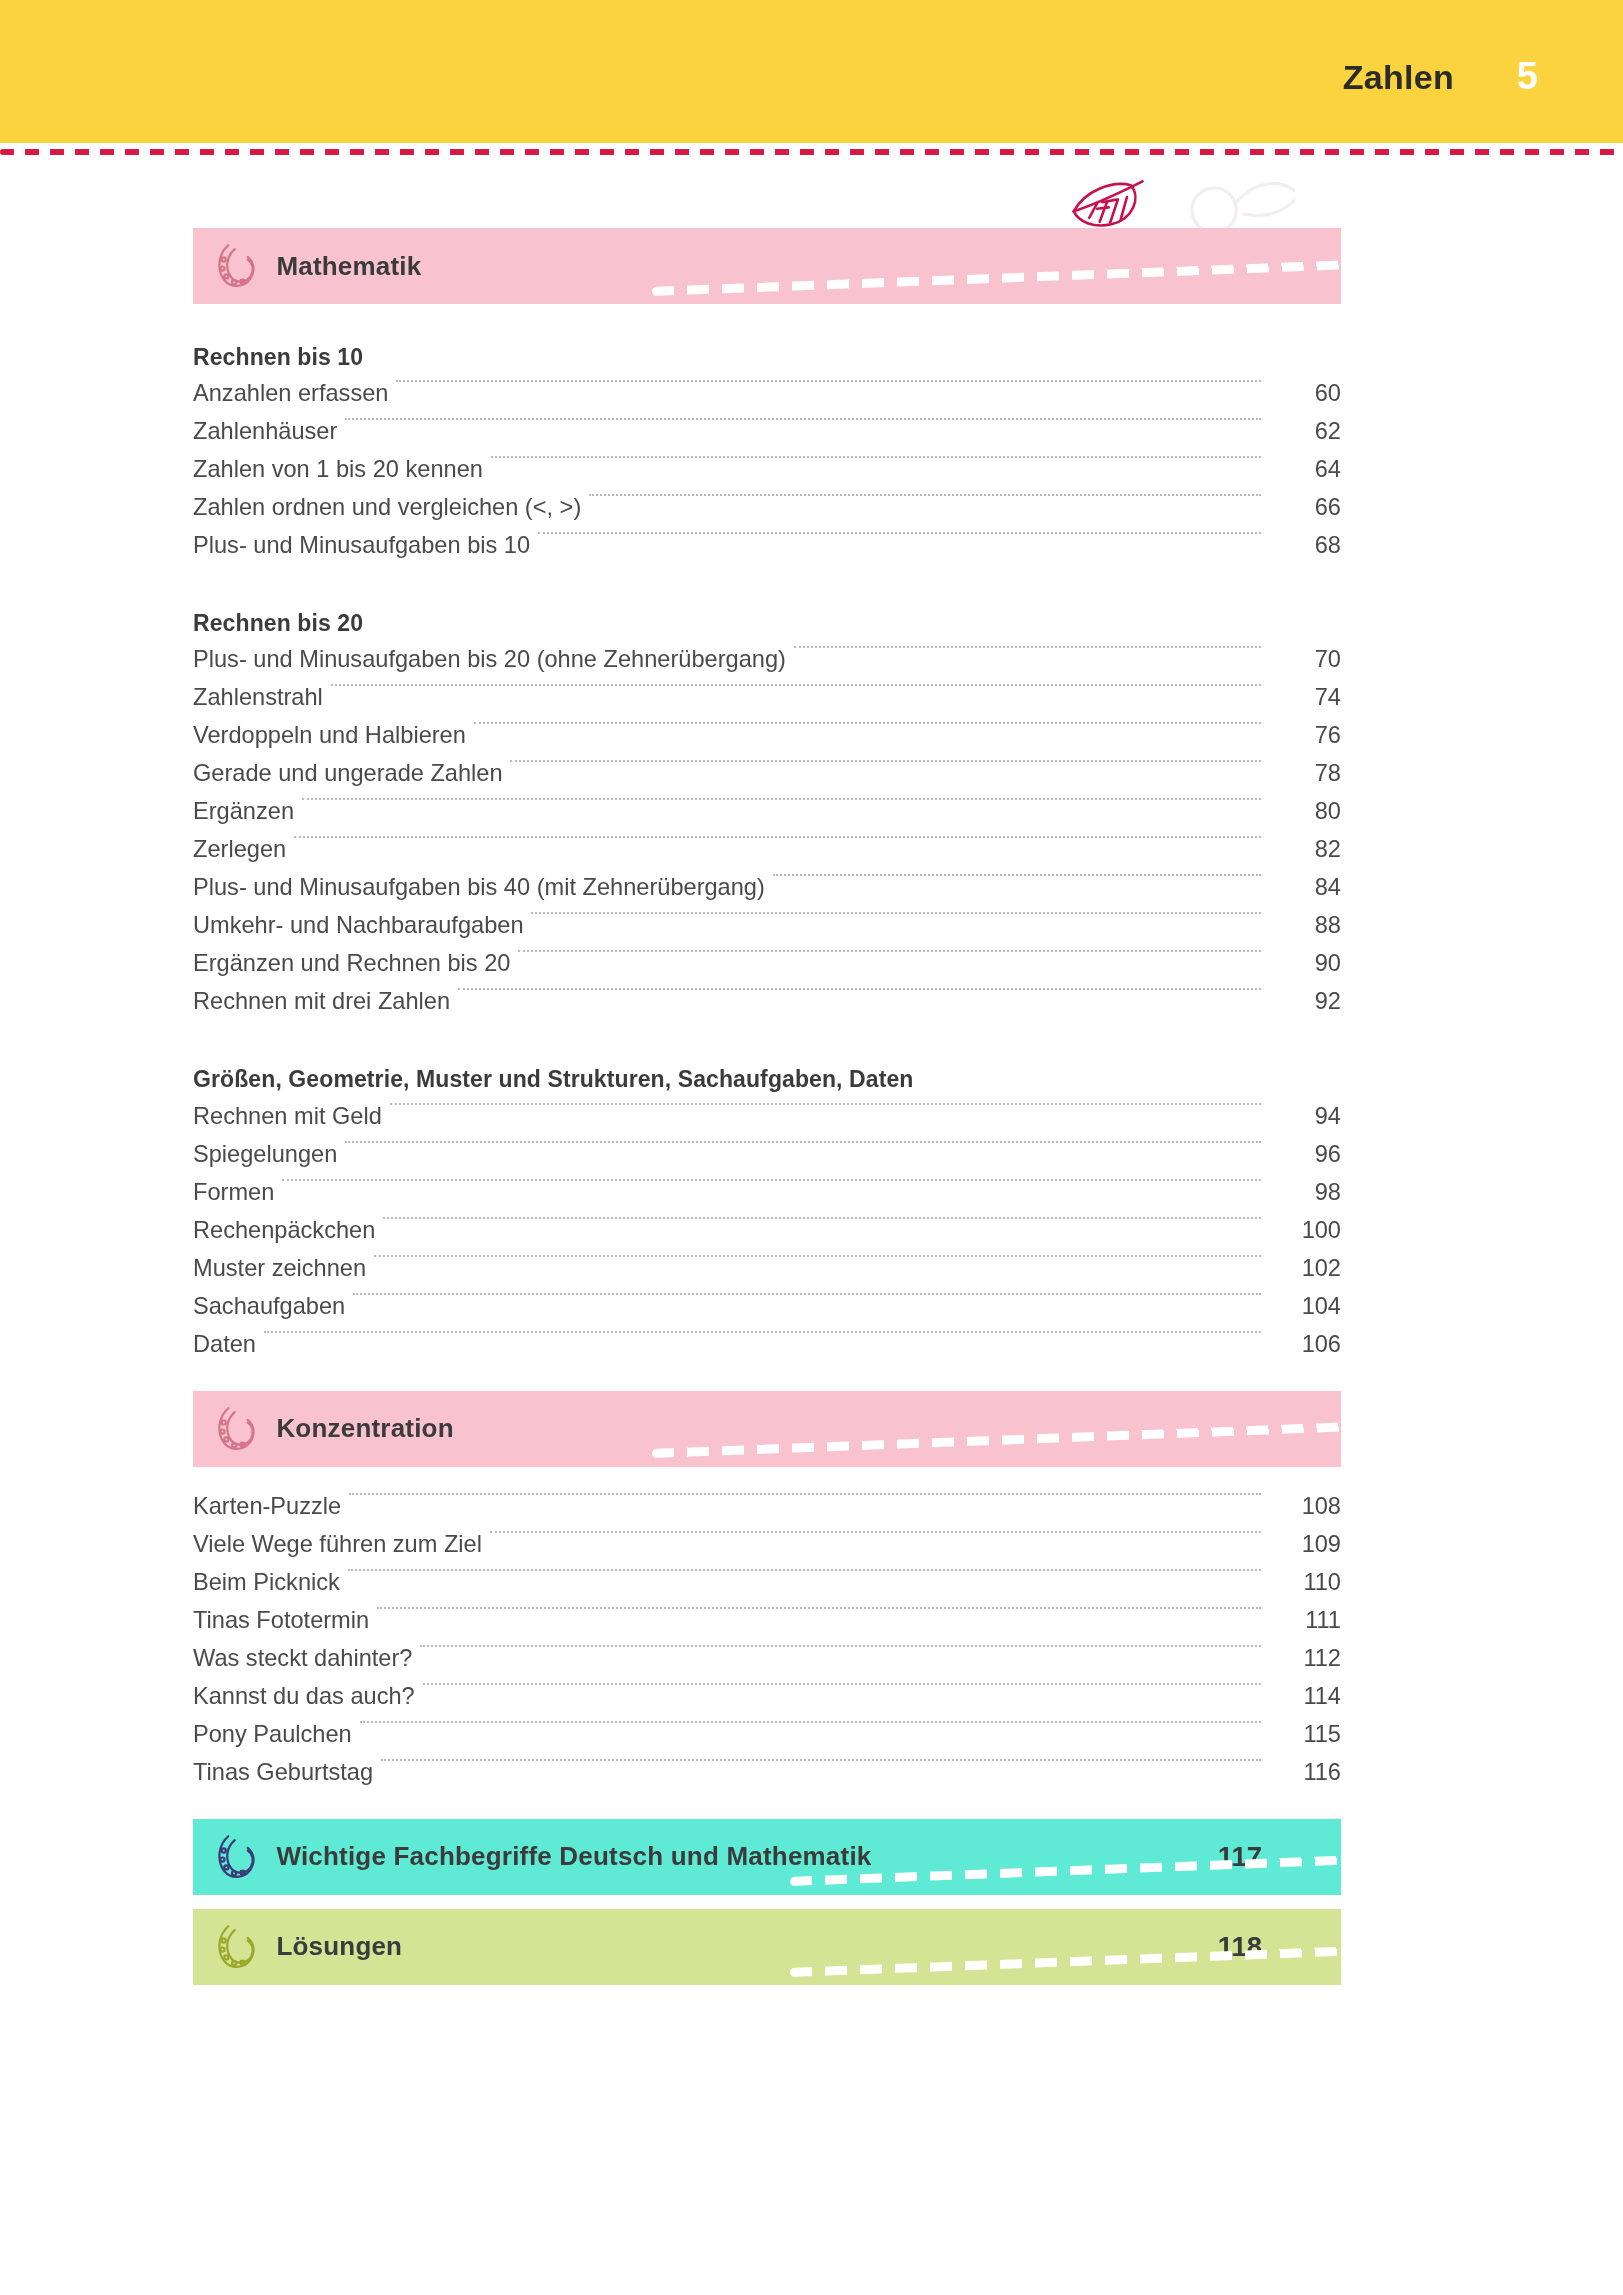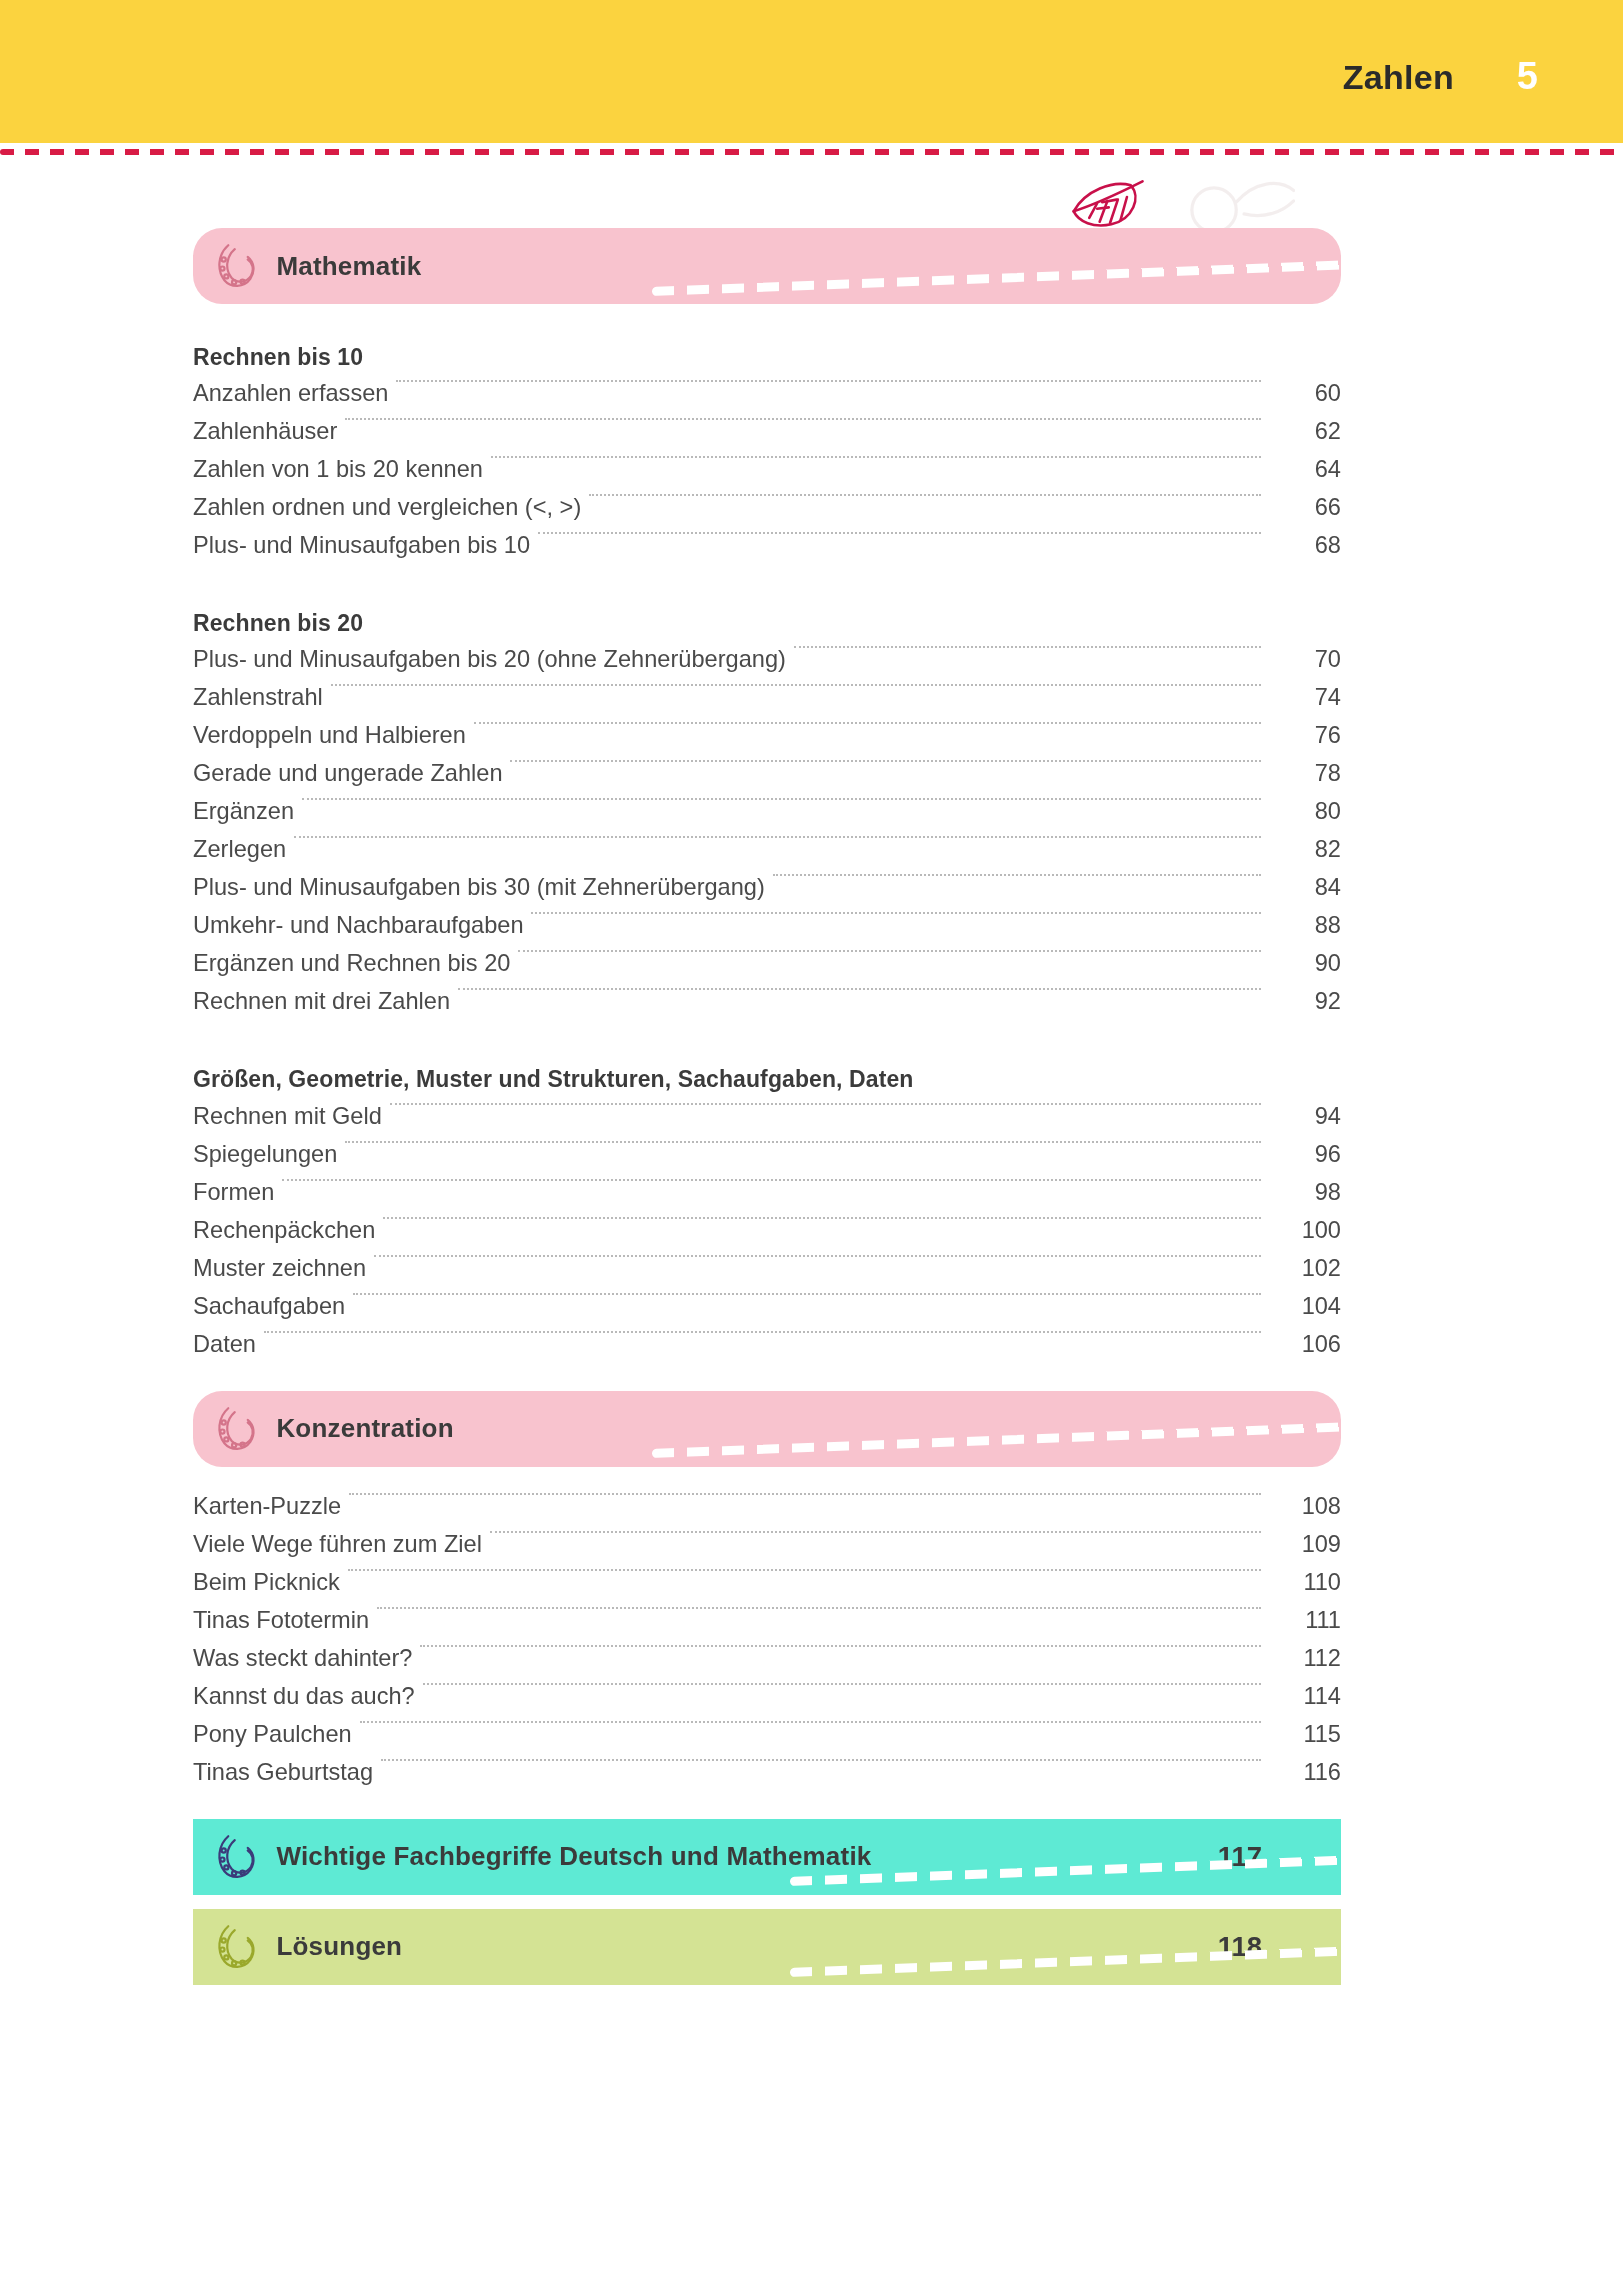--- a/index.html
+++ b/index.html
@@ -37,21 +37,21 @@
   .swirl{ position:absolute; left:1171px; top:164px; width:124px; height:79px; opacity:.5; }
 
   
   .content{ position:absolute; left:193px; top:0; width:1148px; }
 
   
   .banner{
     position:relative; width:1148px; height:76px;
     overflow:hidden; display:flex; align-items:center;
   }
-  .banner.pink{ background:#f8c3ce;border-radius:29px; }
+  .banner.pink{ background:#f8c3ce; }
   .banner.blue{ background:#5eead4; }
   .banner.green{ background:#d4e394; }
 
   .banner-horse{ margin-left:21px; width:48px; height:52px; flex:0 0 auto; }
   .banner-label{
     margin-left:14.4px; font-size:26px; font-weight:bold; color:#3b3b3b;
     letter-spacing:0.2px;
   }
   .banner-page{
     position:absolute; right:79px; top:50%; transform:translateY(-50%);
@@ -192,21 +192,21 @@
       <span class="entry-title">Ergänzen</span>
       <span class="entry-leader"></span>
       <span class="entry-page">80</span>
     </div>
     <div class="entry">
       <span class="entry-title">Zerlegen</span>
       <span class="entry-leader"></span>
       <span class="entry-page">82</span>
     </div>
     <div class="entry">
-      <span class="entry-title">Plus- und Minusaufgaben bis 30 (mit Zehnerübergang)</span>
+      <span class="entry-title">Plus- und Minusaufgaben bis 40 (mit Zehnerübergang)</span>
       <span class="entry-leader"></span>
       <span class="entry-page">84</span>
     </div>
     <div class="entry">
       <span class="entry-title">Umkehr- und Nachbaraufgaben</span>
       <span class="entry-leader"></span>
       <span class="entry-page">88</span>
     </div>
     <div class="entry">
       <span class="entry-title">Ergänzen und Rechnen bis 20</span>

